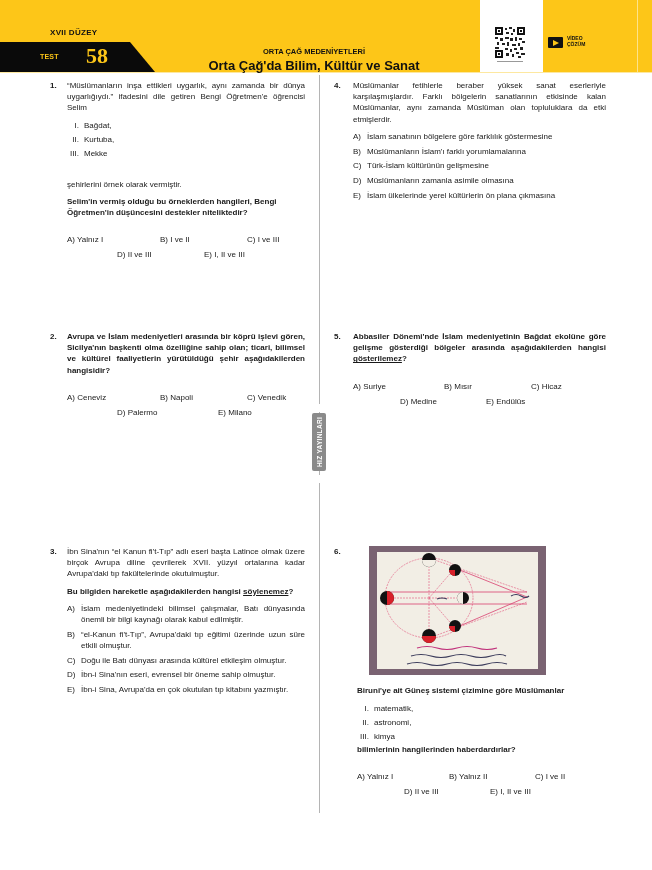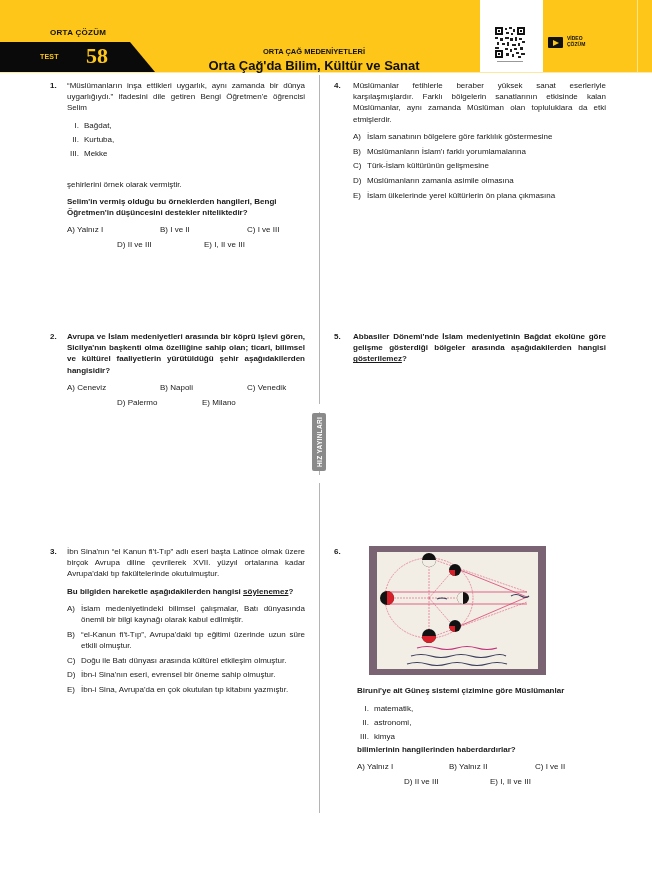--- a/index.html
+++ b/index.html
@@ -38,38 +38,38 @@
   .q-body { position: absolute; left: 17px; top: 0; right: 0; }
   .stem { text-align: justify; }
   .stem.bold, .prompt { font-weight: bold; }
   .prompt { margin-top: 6px; }
   .roman-list { margin-top: 5px; }
   .roman-item { display: flex; height: 14px; align-items: center; }
   .roman-item .rn { width: 17px; text-align: right; padding-right: 5px; }
   .after-list { margin-top: 0; }
   .u { text-decoration: underline; }
 
-  .opts-grid { position: relative; margin-top: 6px; height: 30px; }
+  .opts-grid { position: relative; margin-top: 16px; height: 30px; }
   .opt { position: absolute; white-space: nowrap; }
   .opts-list { margin-top: 6px; }
   .opt-row { display: flex; margin-bottom: 3.5px; }
   .opt-row .ol { width: 14px; flex: none; }
   .opt-row .ot { flex: 1; text-align: justify; }
 
   
   .figure-frame { position: absolute; left: 369px; top: 546px; width: 177px; height: 129px; background: #7a6372; padding: 6px 8px; }
   .figure-inner { width: 100%; height: 100%; background: #f3efe6; position: relative; overflow: hidden; }
 </style>
 </head>
 <body>
 
 <div class="header"></div>
 <div class="header-bottom-line"></div>
 <div class="right-strip"></div>
-<div class="level-label">ORTA ÇÖZÜM</div>
+<div class="level-label">XVII DÜZEY</div>
 <div class="test-band"></div>
 <div class="test-word">TEST</div>
 <div class="test-number">58</div>
 <div class="unit-title">ORTA ÇAĞ MEDENİYETLERİ</div>
 <div class="unit-subtitle">Orta Çağ'da Bilim, Kültür ve Sanat</div>
 
 <div class="qr-box"></div>
 <svg class="qr-code" viewBox="0 0 30 31">
   <rect x="0" y="0" width="30" height="31" fill="#fff"></rect>
   <rect x="0" y="0" width="8" height="8" fill="#111"></rect>
@@ -157,21 +157,21 @@
 
 <div class="question" style="left:50px; top:331px; width:255px;">
   <div class="q-num">2.</div>
   <div class="q-body">
     <div class="stem bold">Avrupa ve İslam medeniyetleri arasında bir köprü işlevi gören, Sicilya'nın başkenti olma özelliğine sahip olan; ticari, bilimsel ve kültürel faaliyetlerin yürütüldüğü şehir aşağıdakilerden hangisidir?</div>
     <div class="opts-grid">
       <div class="opt" style="left:0; top:0;">A) Ceneviz</div>
       <div class="opt" style="left:93px; top:0;">B) Napoli</div>
       <div class="opt" style="left:180px; top:0;">C) Venedik</div>
       <div class="opt" style="left:50px; top:15px;">D) Palermo</div>
-      <div class="opt" style="left:135px; top:15px;">E) Milano</div>
+      <div class="opt" style="left:151px; top:15px;">E) Milano</div>
     </div>
   </div>
 </div>
 
 <div class="question" style="left:50px; top:546px; width:255px;">
   <div class="q-num">3.</div>
   <div class="q-body">
     <div class="stem">İbn Sina'nın “el Kanun fi't-Tıp” adlı eseri başta Latince olmak üzere birçok Avrupa diline çevrilerek XVII. yüzyıl ortalarına kadar Avrupa'daki tıp fakültelerinde okutulmuştur.</div>
     <div class="prompt"><span>Bu bilgiden hareketle aşağıdakilerden hangisi </span><span class="u">söylenemez</span><span>?</span></div>
     <div class="opts-list">
@@ -225,20 +225,27 @@
           <span>İslam ülkelerinde yerel kültürlerin ön plana çıkmasına</span>
         </div>
     </div>
   </div>
 </div>
 
 <div class="question" style="left:334px; top:331px; width:272px;">
   <div class="q-num">5.</div>
   <div class="q-body" style="left:19px;">
     <div class="stem bold"><span>Abbasiler Dönemi'nde İslam medeniyetinin Bağdat ekolüne göre gelişme gösterdiği bölgeler arasında aşağıdakilerden hangisi </span><span class="u">gösterilemez</span><span>?</span></div>
+    <div class="opts-grid">
+      <div class="opt" style="left:0; top:0;">A) Suriye</div>
+      <div class="opt" style="left:91px; top:0;">B) Mısır</div>
+      <div class="opt" style="left:178px; top:0;">C) Hicaz</div>
+      <div class="opt" style="left:47px; top:15px;">D) Medine</div>
+      <div class="opt" style="left:133px; top:15px;">E) Endülüs</div>
+    </div>
   </div>
 </div>
 
 <div class="question" style="left:334px; top:546px; width:272px;">
   <div class="q-num">6.</div>
 </div>
 
 <div class="figure-frame">
   <svg class="figure-inner" viewBox="0 0 161 117" preserveAspectRatio="none">
     <rect width="161" height="117" fill="#f2eee5"></rect>

